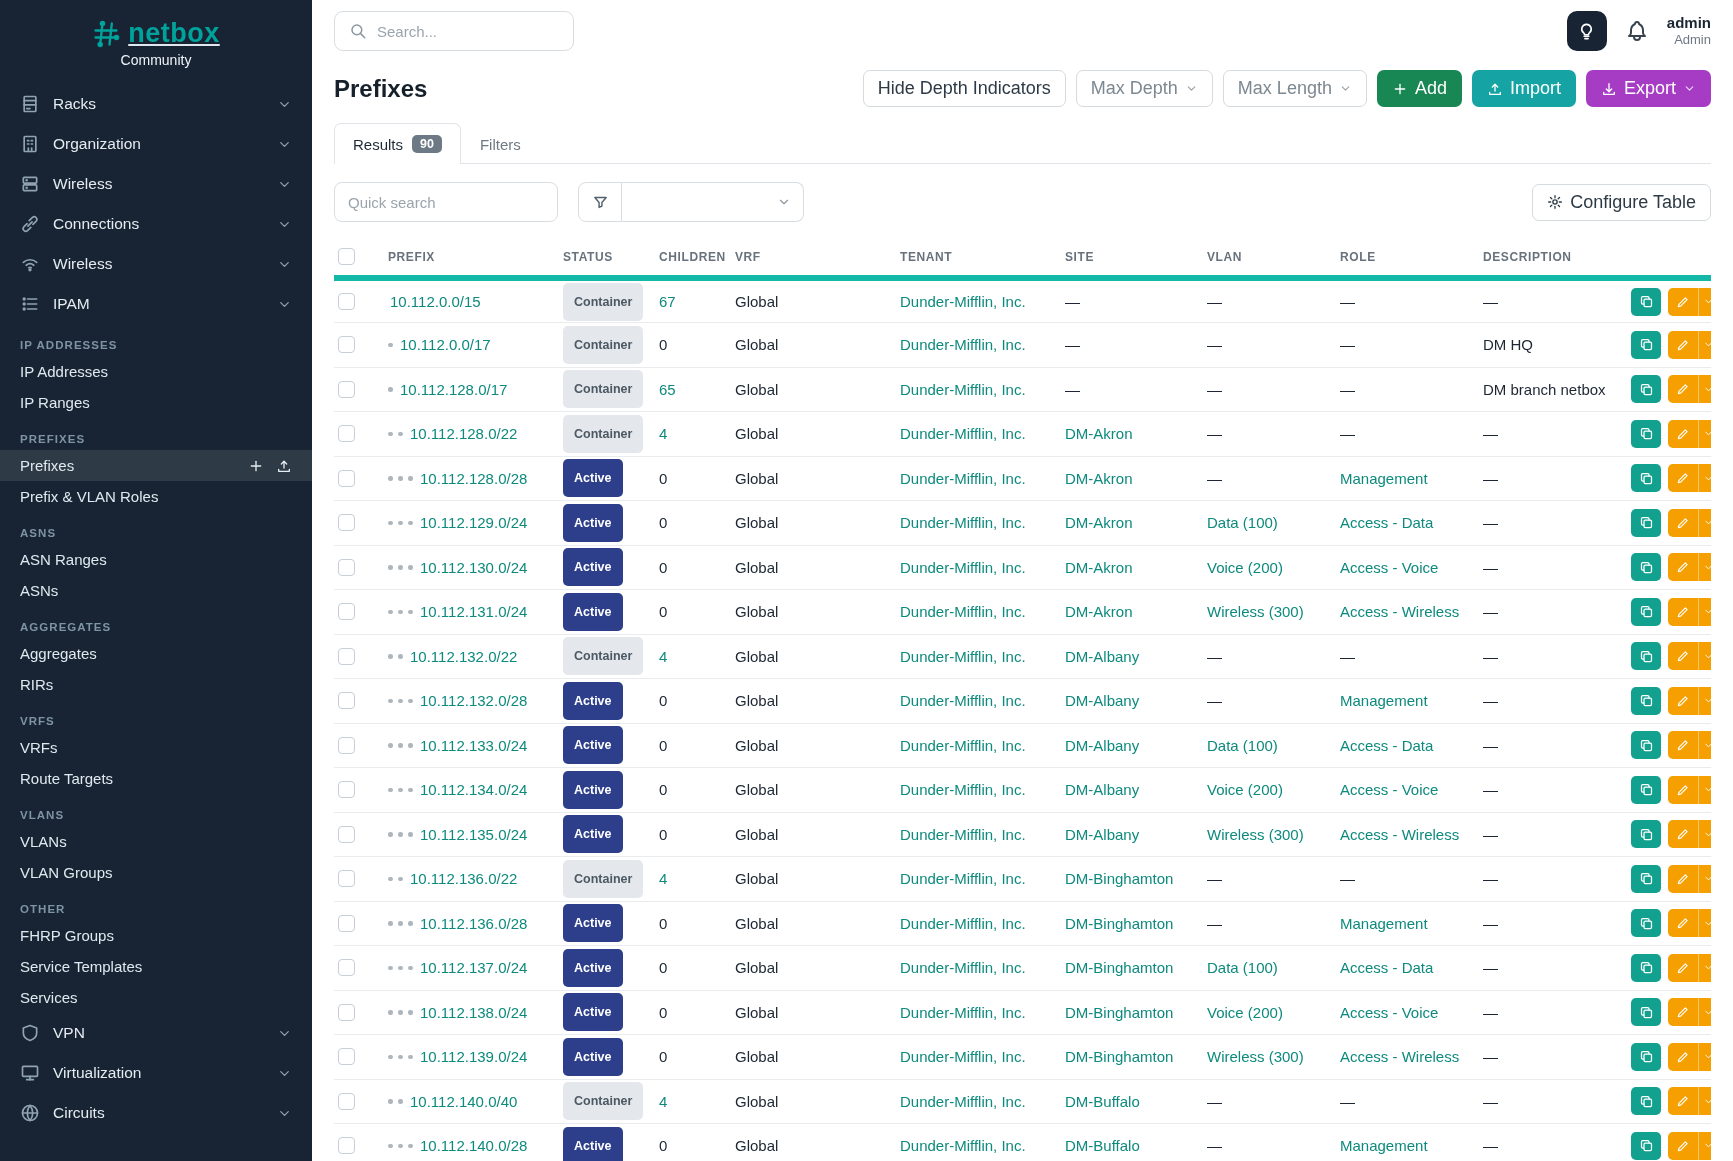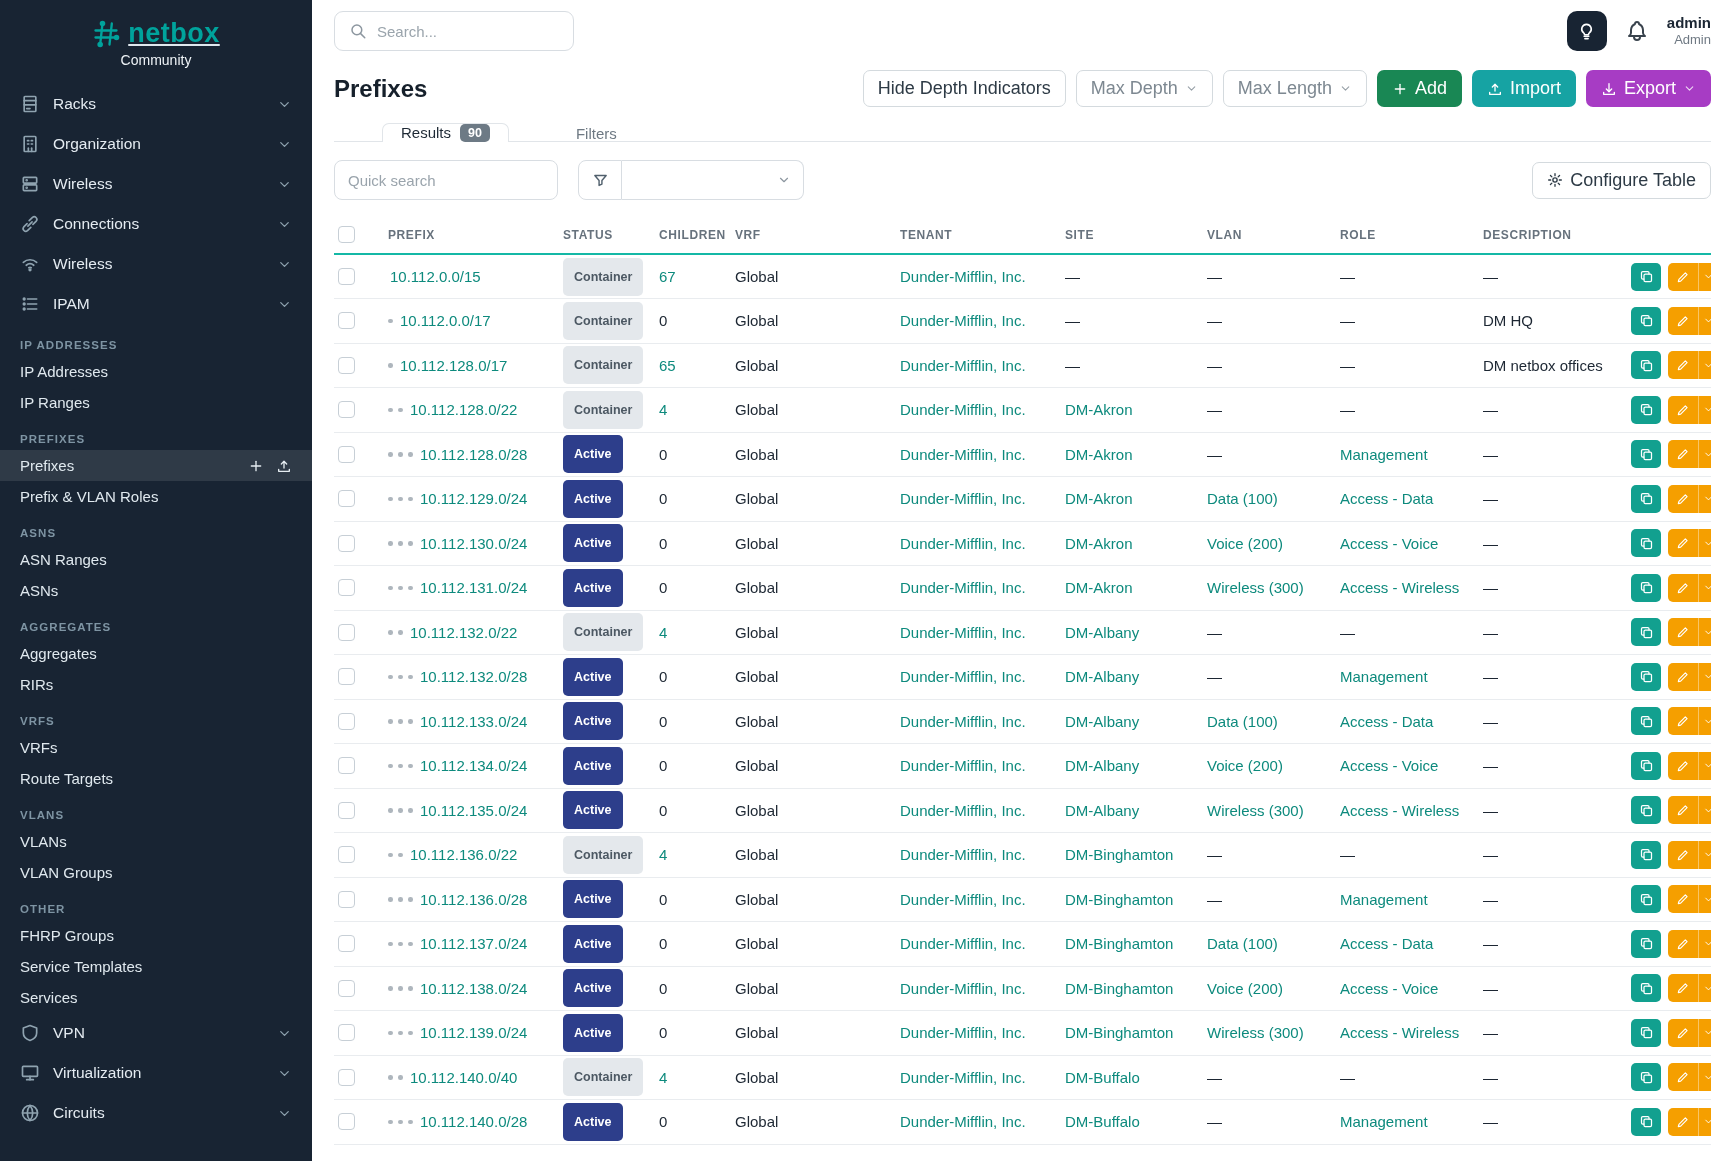--- a/index.html
+++ b/index.html
@@ -74,23 +74,23 @@
     font-family:inherit;background:#fff;white-space:nowrap;}
   .btn .icon{width:16px;height:16px;}
   .btn .chev{width:13px;height:13px;opacity:.8;}
   .btn-outline{border-color:#d4dade;color:#2d3a45;}
   .btn-outline-muted{border-color:#d4dade;color:#7d8891;}
   .btn-green{background:var(--c-add-green);color:#fff;}
   .btn-teal{background:var(--c-import-teal);color:#fff;}
   .btn-purple{background:var(--c-export-purple);color:#fff;}
 
   .tabs{display:flex;align-items:flex-end;border-bottom:1px solid #e1e5e9;}
-  .tab{display:flex;align-items:flex-start;gap:9px;padding:0 18px;font-size:15px;
+  .tab{display:flex;align-items:flex-end;gap:9px;padding:11px 18px;font-size:15px;
     color:#6e7983;cursor:pointer;border:1px solid transparent;border-bottom:none;
-    border-radius:7px 7px 0 0;margin-bottom:-1px;background:transparent;margin-left:48px;}
+    border-radius:7px 7px 0 0;margin-bottom:-1px;background:transparent;}
   .tab.active{color:#1e2935;border-color:#e1e5e9;background:#fff;}
   .tab-badge{background:#6d7a85;color:#fff;font-size:12.5px;font-weight:700;
     padding:2px 8px;border-radius:5px;}
 
   .filter-row{display:flex;align-items:center;margin:18px 0 8px;}
   .quick-search{width:224px;height:40px;border:1px solid #d8dde2;border-radius:8px;
     padding:0 13px;font-size:15px;color:#2a333c;outline:none;font-family:inherit;}
   .quick-search::placeholder{color:#9aa4ac;}
   .filter-group{display:flex;margin-left:20px;}
   .funnel-btn{width:44px;height:40px;border:1px solid #d8dde2;border-radius:8px 0 0 8px;
@@ -98,21 +98,21 @@
   .funnel-btn .icon{width:17px;height:17px;}
   .field-select{width:182px;height:40px;border:1px solid #d8dde2;border-left:none;
     border-radius:0 8px 8px 0;background:#fff;display:flex;align-items:center;
     justify-content:flex-end;padding:0 12px;color:#8d97a0;cursor:pointer;}
   .field-select .icon{width:14px;height:14px;}
   .configure-btn{margin-left:auto;}
 
   .tbl-wrap{flex:1;overflow:hidden;margin-top:8px;}
   table.data{width:100%;border-collapse:collapse;table-layout:fixed;}
   thead th{text-align:left;font-size:12px;font-weight:700;letter-spacing:.05em;
-    color:#67727d;padding:10px 10px;border-bottom:2px solid #14b8a6;white-space:nowrap;}
+    color:#67727d;padding:10px 10px;border-bottom:6px solid #14b8a6;white-space:nowrap;}
   tbody td{padding:0 10px;height:44.5px;border-bottom:1px solid #e9ecef;font-size:15px;
     color:#1d2733;vertical-align:middle;white-space:nowrap;overflow:hidden;}
   a.lnk{color:var(--c-link);text-decoration:none;cursor:pointer;}
   .plain{color:#1d2733;}
   .badge{display:inline-block;font-size:12.5px;font-weight:600;padding:12px 11px;border-radius:5px;}
   .badge-active{background:var(--c-active-badge);color:#fff;}
   .badge-container{background:#e4e8ec;color:#4c5863;}
   .prefix-wrap{display:flex;align-items:center;}
   .depth-dot{display:inline-block;width:4.5px;height:4.5px;border-radius:50%;
     background:#aeb6bd;margin-right:5.5px;flex:none;}
@@ -621,21 +621,21 @@
                     <a class="lnk">10.112.128.0/17</a>
                   </span>
                 </td>
                 <td><span class="badge badge-container">Container</span></td>
                 <td><a class="lnk">65</a></td>
                 <td><span class="plain">Global</span></td>
                 <td><a class="lnk">Dunder-Mifflin, Inc.</a></td>
                 <td><span class="plain">—</span></td>
                 <td><span class="plain">—</span></td>
                 <td><span class="plain">—</span></td>
-                <td><span class="plain">DM netbox offices</span></td>
+                <td><span class="plain">DM branch netbox</span></td>
                 <td class="c-actions"><button class="act-copy">
                     <svg class="svg-ic" viewBox="0 0 24 24">
                       <rect x="8" y="8" width="12" height="12" rx="2"></rect>
                       <path d="M16 8V6a2 2 0 0 0-2-2H6a2 2 0 0 0-2 2v8a2 2 0 0 0 2 2h2"></path>
                     </svg>
                   </button><span class="act-edit-group">
                     <button class="act-edit">
                       <svg class="svg-ic" viewBox="0 0 24 24">
                         <path d="M4 20l1-4L16 5l3 3L8 19l-4 1z"></path>
                       </svg>

